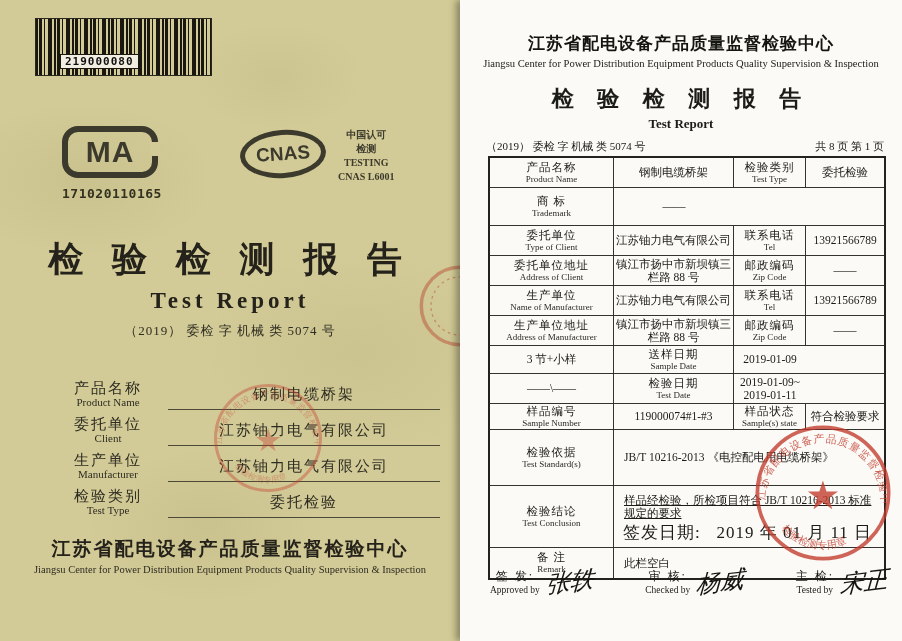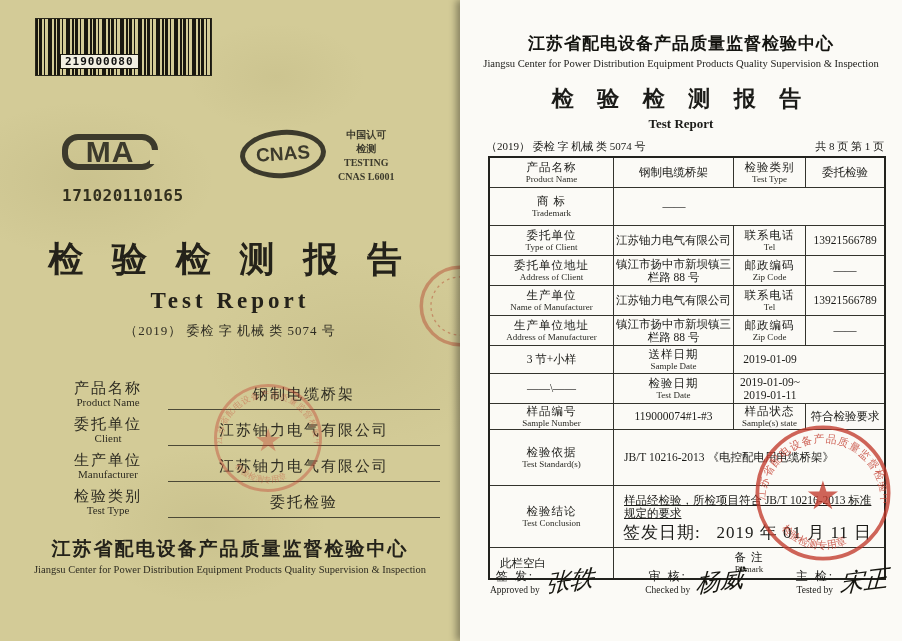--- a/index.html
+++ b/index.html
@@ -20,25 +20,25 @@
     position:absolute; left:35px; top:18px; width:177px; height:58px;
     background: repeating-linear-gradient(90deg,#19170f 0 2px,#d3cb97 2px 3px,#19170f 3px 6px,#d3cb97 6px 8px,#19170f 8px 9px,#d3cb97 9px 12px,#19170f 12px 16px,#d3cb97 16px 18px);
     border:1px solid #2a281c;
   }
   .barcode-num {
     position:absolute; left:24px; bottom:6px; background:#f2efe2; border:1px solid #1c1a10;
     font-family:"DejaVu Sans Mono",monospace; font-size:11px; font-weight:bold; color:#111;
     padding:0 4px; letter-spacing:1px;
   }
   .logos { position:absolute; left:62px; top:122px; width:350px; height:80px; }
-  .cma-box { position:absolute; left:0; top:12px; width:96px; height:36px;
+  .cma-box { position:absolute; left:0; top:4px; width:96px; height:52px;
     border:6px solid #3c3a2c; border-radius:16px; display:flex; align-items:center; justify-content:center; }
   .cma-box::after { content:""; position:absolute; right:-8px; top:10px; width:10px; height:14px; background:#d3cb97; }
   .cma-text { font-family:"Liberation Sans",sans-serif; font-weight:bold; font-size:30px; letter-spacing:1px; color:#3c3a2c; }
-  .cma-num { position:absolute; left:0px; top:64px; font-family:"DejaVu Sans Mono",monospace; font-size:16px; font-weight:bold; color:#33311f; letter-spacing:0.5px; }
+  .cma-num { position:absolute; left:0px; top:64px; font-family:"DejaVu Sans Mono",monospace; font-size:13px; font-weight:bold; color:#33311f; letter-spacing:0.5px; }
   .cnas-ellipse { position:absolute; left:178px; top:8px; width:86px; height:48px;
     border:5px solid #3c3a2c; border-radius:50%; display:flex; align-items:center; justify-content:center; transform:rotate(-4deg); }
   .cnas-text { font-family:"Liberation Sans",sans-serif; font-weight:bold; font-size:19px; color:#3c3a2c; }
   .cnas-lines { position:absolute; left:276px; top:6px; font-family:Liberation Serif, serif;
     font-weight:bold; font-size:10px; line-height:14px; color:#3c3a2c; white-space:pre-line;text-align:center; }
   .cover-title { position:absolute; left:0; top:236px; width:100%; text-align:center;
     font-size:35px; font-weight:bold; letter-spacing:10px; color:#24221a; }
   .cover-title-en { position:absolute; left:0; top:288px; width:100%; text-align:center;
     font-size:23px; font-weight:bold; letter-spacing:4px; color:#24221a; }
   .cover-report-no { position:absolute; left:0; top:322px; width:100%; text-align:center;
@@ -80,21 +80,21 @@
   .cell:last-child { border-right:none; }
   .cell .cn { font-size:11.5px; letter-spacing:1px; line-height:13px; }
   .cell .en { font-size:9px; line-height:11px; color:#2a2a24; }
   .cell.val { font-size:11.5px; line-height:13px; }
   .preline { white-space:pre-line; }
   .cell.val-left { align-items:flex-start; text-align:left; padding-left:10px; }
   .conc-cell { position:relative; justify-content:flex-start; align-items:flex-start;
     text-align:left; padding:8px 6px 4px 10px;text-decoration:underline; }
   .sign-date { position:absolute; right:12px; bottom:8px; font-size:17px; letter-spacing:1px; }
   .rp-sigs { position:absolute; top:568px; left:30px; right:14px; display:flex; justify-content:space-between; }
-  .sig-group { display:flex; align-items:flex-start; }
+  .sig-group { display:flex; align-items:center; }
   .sig-lab { text-align:center; }
   .sig-lab .cn { font-size:12px; letter-spacing:2px; }
   .sig-lab .en { font-size:9.5px; }
   .sig-name { display:inline-block; margin-left:6px; font-size:24px; color:#15150f;
     transform:rotate(-7deg) skewX(-10deg); font-style:italic; line-height:26px; }
   .stamp-right { left:288px; top:418px; width:150px; height:150px; opacity:0.78; }
 </style>
 </head>
 <body>
 
@@ -308,25 +308,25 @@
         <div class="cell val conc-cell">
           <span>样品经检验，所检项目符合 JB/T 10216-2013 标准规定的要求</span>
           <span class="sign-date">
             <span>签发日期:</span>&nbsp;&nbsp;
             <span>2019 年 01 月 11 日</span>
           </span>
         </div>
       </div>
 
       <div class="trow span2" style="height:30px">
-        <div class="cell val val-left" style="justify-content:center">此栏空白</div>
         <div class="cell lab">
             <div class="cn">备  注</div>
             <div class="en">Remark</div>
           </div>
+        <div class="cell val val-left" style="justify-content:center">此栏空白</div>
       </div>
 
     </div>
 
     <svg class="stamp stamp-right" viewBox="0 0 160 160">
       <circle cx="80" cy="80" r="70" fill="none" stroke="#c23a2c" stroke-width="4"></circle>
       <path id="arcTopR" d="M 18,88 A 62,62 0 1 1 142,88" fill="none"></path>
       <text font-size="11.5" fill="#c23a2c" letter-spacing="1"><textPath href="#arcTopR">江苏省配电设备产品质量监督检验中心</textPath></text>
       <text x="80" y="97" text-anchor="middle" font-size="42" fill="#c23a2c">★</text>
       <path id="arcBotR" d="M 36,118 A 56,56 0 0 0 124,118" fill="none"></path>

